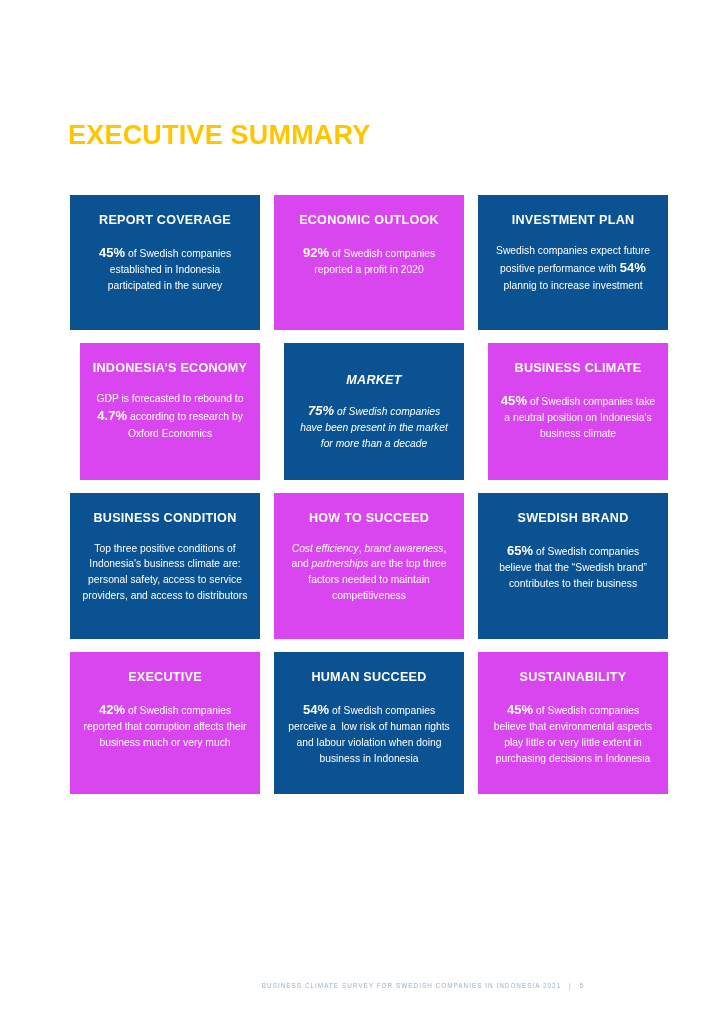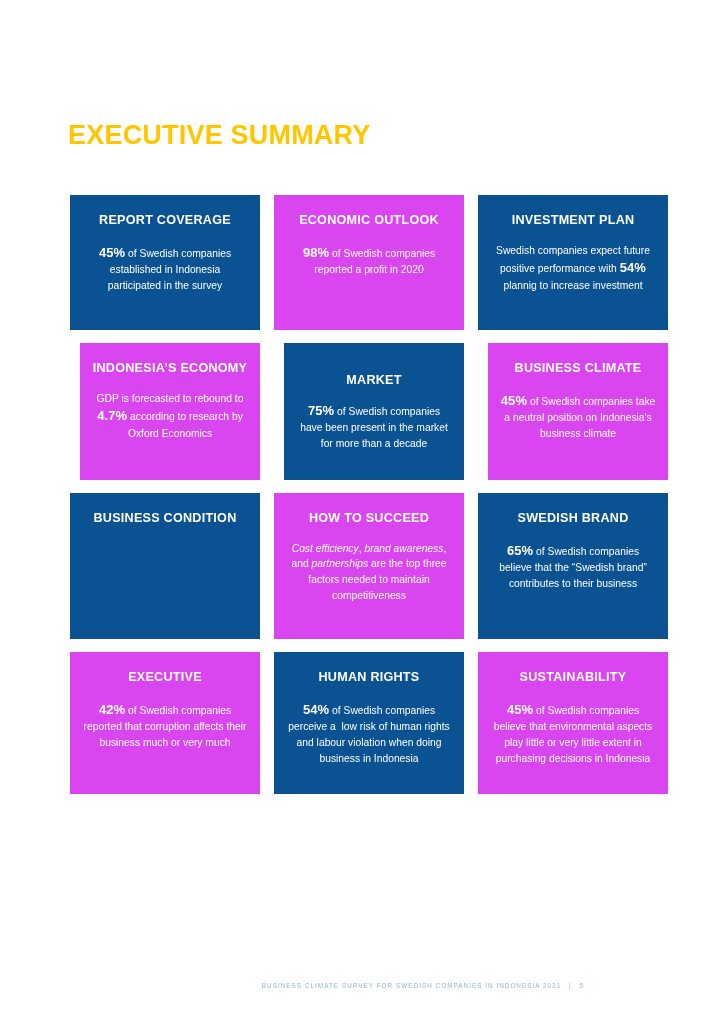--- a/index.html
+++ b/index.html
@@ -80,21 +80,21 @@
     font-style: italic;
   }
 
   
   .r1 { height: 135px; }
   .r2 { height: 137px; margin-left: 10px; }
   .r3 { height: 146px; }
   .r4 { height: 142px; }
 
   
-  .card.title-low { padding-top: 30px; }
+  .card.title-low { padding-top: 30px; font-style: italic; }
   .card.title-low .card-title { margin-bottom: 12px; }
 
   .footer {
     position: absolute;
     right: 68px;
     top: 982px;
     font-size: 6.4px;
     letter-spacing: 1.0px;
     color: #8FB4D4;
     text-transform: uppercase;
@@ -109,55 +109,56 @@
 
   <h1 class="page-title">EXECUTIVE SUMMARY</h1>
 
   <div class="grid">
       <div class="card blue r1">
         <div class="card-title">REPORT COVERAGE</div>
         <div class="card-body"><span class="stat">45%</span> of Swedish companies established in Indonesia participated in the survey</div>
       </div>
       <div class="card yellow r1">
         <div class="card-title">ECONOMIC OUTLOOK</div>
-        <div class="card-body"><span class="stat">98%</span> of Swedish companies reported a profit in 2020</div>
+        <div class="card-body"><span class="stat">92%</span> of Swedish companies reported a profit in 2020</div>
       </div>
       <div class="card blue r1">
         <div class="card-title">INVESTMENT PLAN</div>
         <div class="card-body">Swedish companies expect future positive performance with <span class="stat">54%</span> plannig to increase investment</div>
       </div>
       <div class="card yellow r2">
         <div class="card-title">INDONESIA’S ECONOMY</div>
         <div class="card-body">GDP is forecasted to rebound to <span class="stat">4.7%</span> according to research by Oxford Economics</div>
       </div>
       <div class="card blue r2 title-low">
         <div class="card-title">MARKET</div>
         <div class="card-body"><span class="stat">75%</span> of Swedish companies have been present in the market for more than a decade</div>
       </div>
       <div class="card yellow r2">
         <div class="card-title">BUSINESS CLIMATE</div>
         <div class="card-body"><span class="stat">45%</span> of Swedish companies take a neutral position on Indonesia's business climate</div>
       </div>
       <div class="card blue r3">
         <div class="card-title">BUSINESS CONDITION</div>
+        <div class="card-body">Top three positive conditions of Indonesia's business climate are: personal safety, access to service providers, and access to distributors</div>
       </div>
       <div class="card yellow r3">
         <div class="card-title">HOW TO SUCCEED</div>
         <div class="card-body"><em>Cost efficiency</em>, <em>brand awareness</em>, and <em>partnerships</em> are the top three factors needed to maintain competitiveness</div>
       </div>
       <div class="card blue r3">
         <div class="card-title">SWEDISH BRAND</div>
         <div class="card-body"><span class="stat">65%</span> of Swedish companies believe that the “Swedish brand” contributes to their business</div>
       </div>
       <div class="card yellow r4">
         <div class="card-title">EXECUTIVE</div>
         <div class="card-body"><span class="stat">42%</span> of Swedish companies reported that corruption affects their business much or very much</div>
       </div>
       <div class="card blue r4">
-        <div class="card-title">HUMAN RIGHTS</div>
+        <div class="card-title">HUMAN SUCCEED</div>
         <div class="card-body"><span class="stat">54%</span> of Swedish companies perceive a  low risk of human rights and labour violation when doing business in Indonesia</div>
       </div>
       <div class="card yellow r4">
         <div class="card-title">SUSTAINABILITY</div>
         <div class="card-body"><span class="stat">45%</span> of Swedish companies believe that environmental aspects play little or very little extent in purchasing decisions in Indonesia</div>
       </div>
     </div>
 
   <div class="footer">
     <span>BUSINESS CLIMATE SURVEY FOR SWEDISH COMPANIES IN INDONESIA 2021</span>

